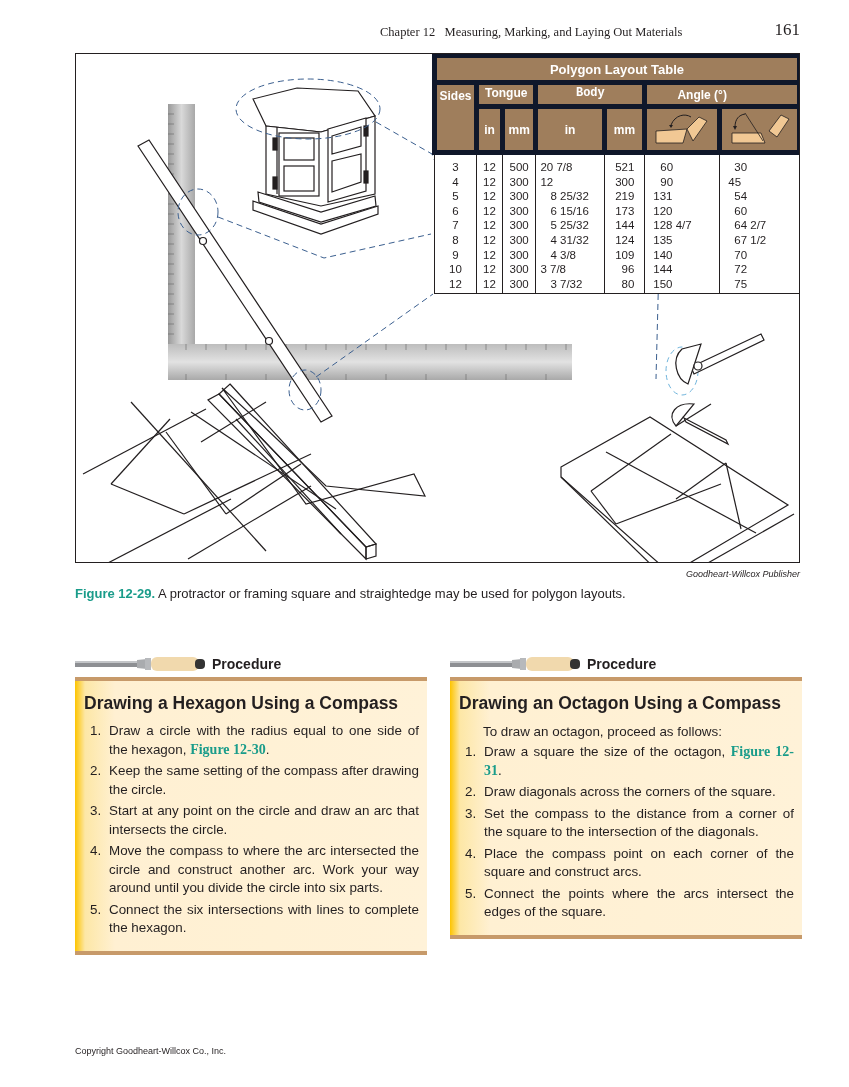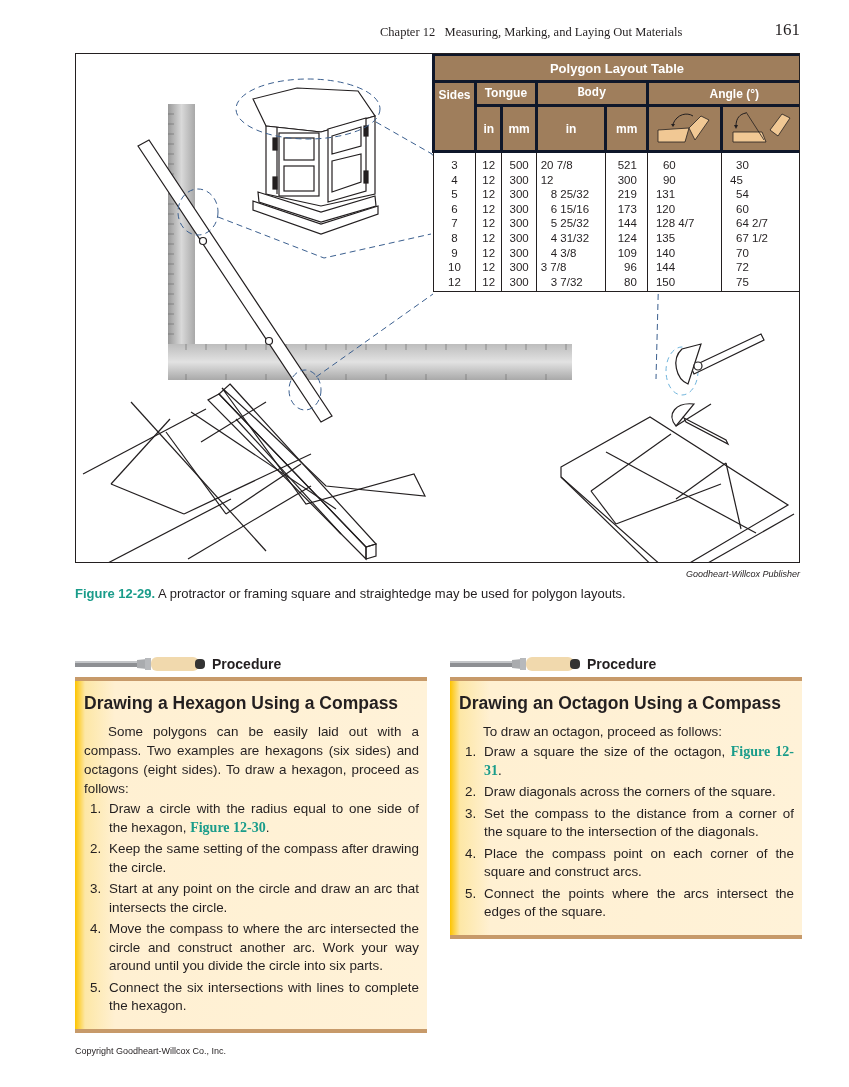--- a/index.html
+++ b/index.html
@@ -11,21 +11,21 @@
   .running-head .chap { position: absolute; left: 0; top: 5px; }
   .running-head .page-no { position: absolute; right: 0; top: 0; font-size: 17px; }
 
   .figure-frame { position: absolute; left: 75px; top: 53px; width: 725px; height: 510px;
     border: 1.5px solid #231f20; background: #fff; overflow: hidden; }
   .figure-frame svg.art { position: absolute; left: 0; top: 0; }
 
   .poly-table { position: absolute; left: 356px; top: -1px; width: 370px; border-collapse: collapse;
     font-size: 11.5px; }
   .poly-table th { background: #9f7e5c; color: #ffffff; font-weight: bold; font-size: 12px;
-    border: 3px solid #0f172a; text-align: center; }
+    border: 5px solid #0f172a; text-align: center; }
   .poly-table th.title { height: 27px; font-size: 13px; }
   .poly-table td { border-left: 1px solid #231f20; border-right: 1px solid #231f20;
     padding: 0 4px; line-height: 14.6px; vertical-align: top; background: #fff; }
   .poly-table tbody tr:first-child td { padding-top: 5px; }
   .poly-table tbody tr:last-child td { padding-bottom: 2px; border-bottom: 1.5px solid #231f20; }
   .c { text-align: center; }
   .l { text-align: left; }
   .r { text-align: right; }
 
   .credit { position: absolute; right: 49px; top: 569px; font-size: 9px; font-style: italic; color: #231f20; }
@@ -219,21 +219,21 @@
 
   <table class="poly-table">
     <thead>
       <tr>
         <th colspan="7" class="title">Polygon Layout Table</th>
       </tr>
       <tr>
         <th rowspan="2" style="width:42px; vertical-align:bottom; padding-bottom:4px; border-bottom:none;">Sides</th>
         <th colspan="2" rowspan="2" style="vertical-align:bottom; padding-bottom:4px;">Tongue</th>
         <th colspan="2" rowspan="2" style="vertical-align:bottom; padding-bottom:4px;font-family:Liberation Mono, monospace;">Body</th>
-        <th colspan="2" style="height:24px; text-align:right; padding-right:40px;">Angle (°)</th>
+        <th colspan="2" style="height:24px; text-align:center; padding-right:40px;">Angle (°)</th>
       </tr>
       <tr>
         <th rowspan="2" style="height:46px;">
           <svg width="58" height="34" viewBox="0 0 58 34">
             <polygon points="3,20 34,18 30,32 3,32" fill="#f1c894" stroke="#231f20" stroke-width="0.8"></polygon>
             <polygon points="34,18 46,6 54,10 40,30" fill="#f1c894" stroke="#231f20" stroke-width="0.8"></polygon>
             <path d="M18,14 C22,4 32,2 38,6" fill="none" stroke="#231f20" stroke-width="1"></path>
             <polygon points="16,14 20,14 18,17" fill="#231f20"></polygon>
           </svg>
         </th>
@@ -353,21 +353,20 @@
       <rect x="0" y="5" width="62" height="2" fill="#c3c5c8"></rect>
       <polygon points="62,4 72,3 72,13 62,12" fill="#a9abae"></polygon>
       <rect x="70" y="2" width="6" height="12" fill="#b7b9bc"></rect>
       <rect x="76" y="1" width="48" height="14" rx="6" fill="#f1d9ad"></rect>
       <rect x="120" y="3" width="10" height="10" rx="4" fill="#333"></rect>
     </svg>
     <span class="proc-label">Procedure</span>
   </div>
   <div class="proc-box">
     <div class="proc-title">Drawing a Hexagon Using a Compass</div>
-    <p class="proc-intro">Some polygons can be easily laid out with a compass. Two examples are hexagons (six sides) and octagons (eight sides). To draw a hexagon, proceed as follows:</p>
     <ol class="proc-steps">
       <li>
         <span class="num">1.</span><span>Draw a circle with the radius equal to one side of the hexagon, </span><span class="fig-ref">Figure 12-30</span><span>.</span>
       </li>
       <li>
         <span class="num">2.</span><span>Keep the same setting of the compass after drawing the circle.</span>
       </li>
       <li>
         <span class="num">3.</span><span>Start at any point on the circle and draw an arc that intersects the circle.</span>
       </li>

